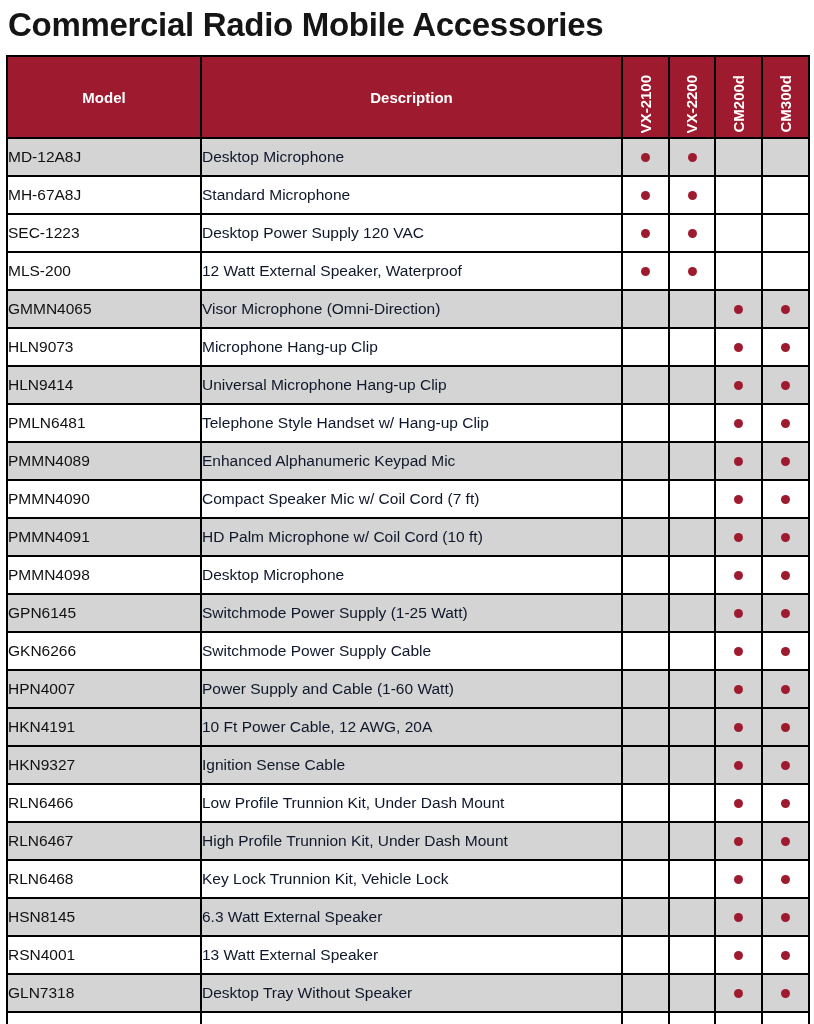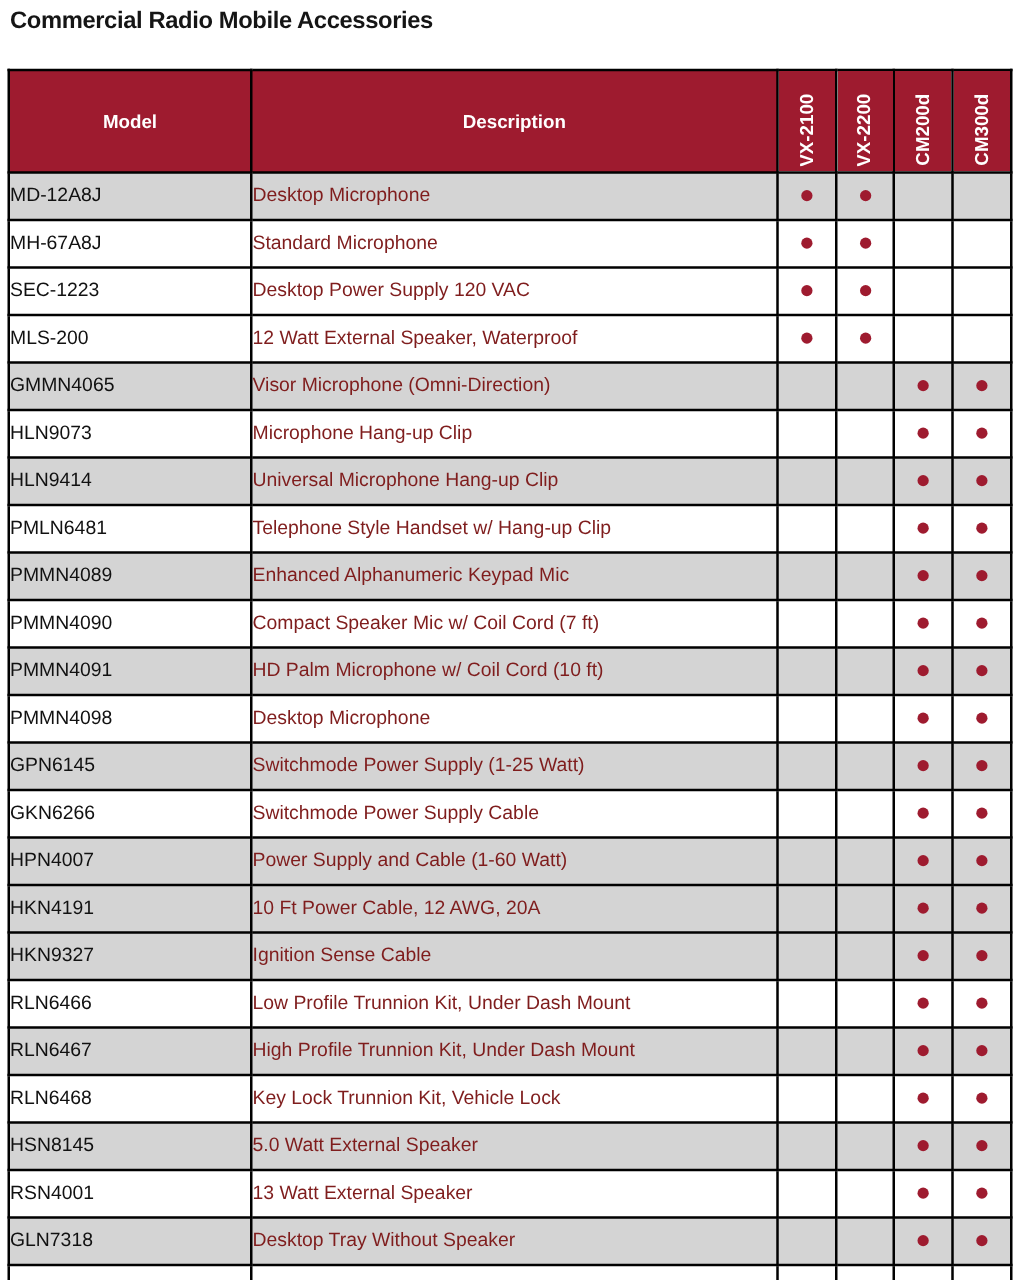--- a/index.html
+++ b/index.html
@@ -20,21 +20,21 @@
     width: 814px;
     height: 1024px;
     background: #ffffff;
     box-sizing: border-box;
   }
 
   #page-title {
     position: absolute;
     left: 8px;
     top: 6px;
-    font-size: 19px;
+    font-size: 33px;
     font-weight: bold;
     color: #151515;
     letter-spacing: -0.3px;
     white-space: nowrap;
     font-family: "Liberation Sans", sans-serif;
     text-align: right;
   }
 
   #accessories-table {
     position: absolute;
@@ -101,21 +101,21 @@
   tbody tr.plain td { background: #ffffff; }
 
   td.model {
     font-size: 15.5px;
     color: #111111;
     padding-left: 6px;
     white-space: nowrap;
   }
   td.desc {
     font-size: 15.5px;
-    color: #7f1d1d;
+    color: #0f172a;
     padding-left: 6px;
     white-space: nowrap;
   }
   td.mark {
     text-align: center;
     vertical-align: middle;
   }
   .dot {
     display: inline-block;
     width: 9px;
@@ -322,21 +322,21 @@
         <tr class="plain">
           <td class="model">RLN6468</td>
           <td class="desc">Key Lock Trunnion Kit, Vehicle Lock</td>
           <td class="mark"></td>
           <td class="mark"></td>
           <td class="mark"><span class="dot"></span></td>
           <td class="mark"><span class="dot"></span></td>
         </tr>
         <tr class="shade">
           <td class="model">HSN8145</td>
-          <td class="desc">5.0 Watt External Speaker</td>
+          <td class="desc">6.3 Watt External Speaker</td>
           <td class="mark"></td>
           <td class="mark"></td>
           <td class="mark"><span class="dot"></span></td>
           <td class="mark"><span class="dot"></span></td>
         </tr>
         <tr class="plain">
           <td class="model">RSN4001</td>
           <td class="desc">13 Watt External Speaker</td>
           <td class="mark"></td>
           <td class="mark"></td>

